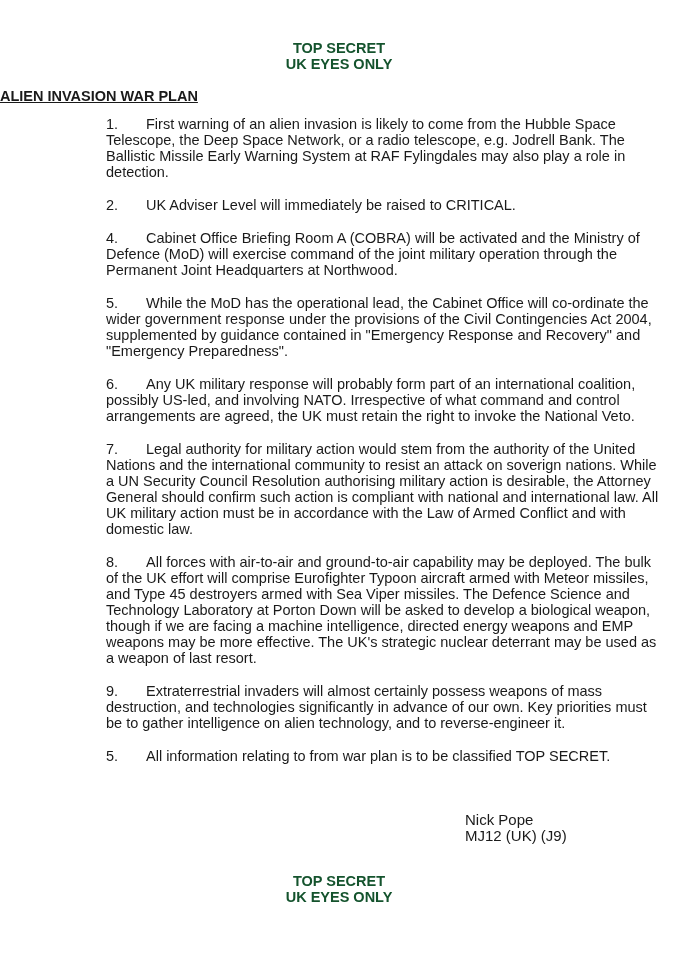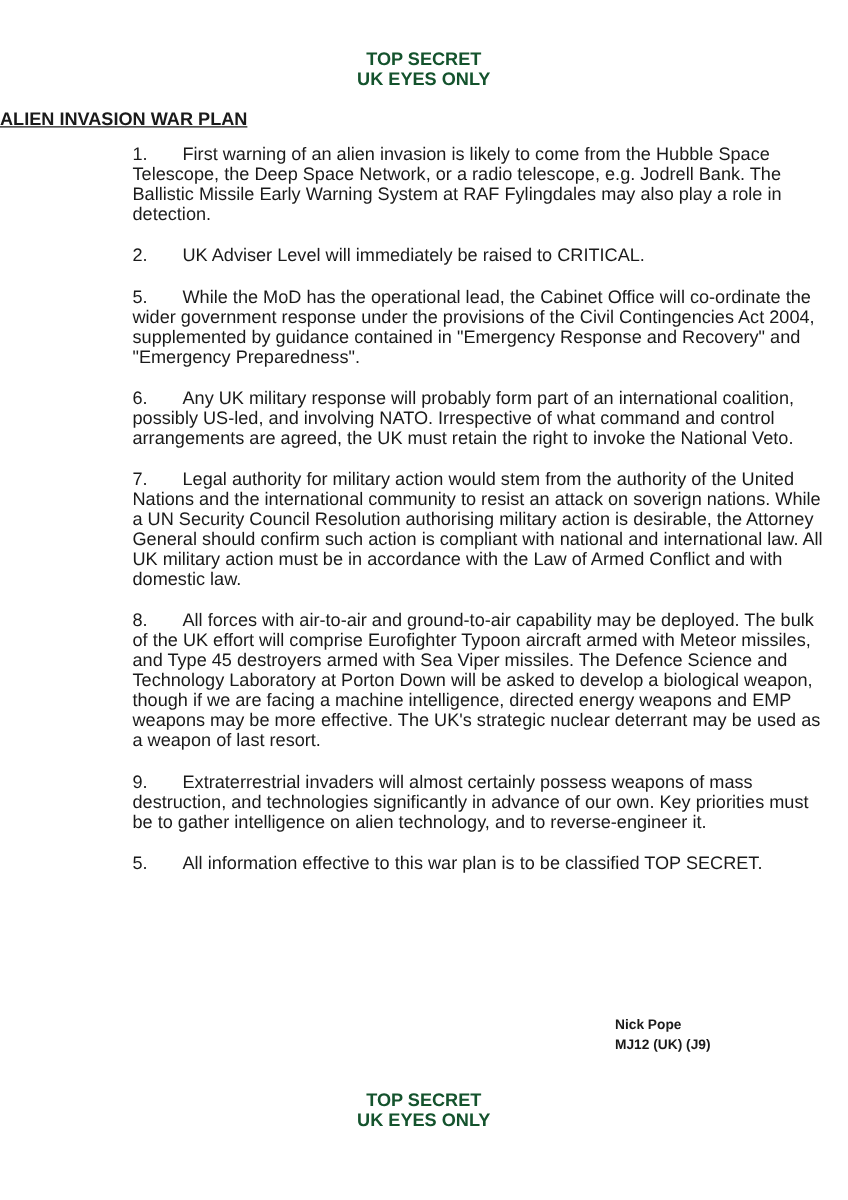--- a/index.html
+++ b/index.html
@@ -54,45 +54,45 @@
       margin: 0 0 17px 0;
     }
     .para .num {
       display: inline-block;
       width: 40px;
     }
 
     .signature {
       position: absolute;
       top: 812px;
-      left: 492px;
-      font-size: 11px;
+      left: 465px;
+      font-size: 15px;
       line-height: 16px;
-      font-weight: bold;
     }
   </style>
 </head>
 <body>
 
 <div class="classification top">
   <div>TOP SECRET</div>
   <div>UK EYES ONLY</div>
 </div>
 
 <div class="title">ALIEN INVASION WAR PLAN</div>
 
 <div class="body-text">
   <p class="para"><span class="num">1.</span><span>First warning of an alien invasion is likely to come from the Hubble Space Telescope, the Deep Space Network, or a radio telescope, e.g. Jodrell Bank. The Ballistic Missile Early Warning System at RAF Fylingdales may also play a role in detection.</span></p>
   <p class="para"><span class="num">2.</span><span>UK Adviser Level will immediately be raised to CRITICAL.</span></p>
+  <p class="para"><span class="num">4.</span><span>Cabinet Office Briefing Room A (COBRA) will be activated and the Ministry of Defence (MoD) will exercise command of the joint military operation through the Permanent Joint Headquarters at Northwood.</span></p>
   <p class="para"><span class="num">5.</span><span>While the MoD has the operational lead, the Cabinet Office will co-ordinate the wider government response under the provisions of the Civil Contingencies Act 2004, supplemented by guidance contained in "Emergency Response and Recovery" and "Emergency Preparedness".</span></p>
   <p class="para"><span class="num">6.</span><span>Any UK military response will probably form part of an international coalition, possibly US-led, and involving NATO. Irrespective of what command and control arrangements are agreed, the UK must retain the right to invoke the National Veto.</span></p>
   <p class="para"><span class="num">7.</span><span>Legal authority for military action would stem from the authority of the United Nations and the international community to resist an attack on soverign nations. While a UN Security Council Resolution authorising military action is desirable, the Attorney General should confirm such action is compliant with national and international law. All UK military action must be in accordance with the Law of Armed Conflict and with domestic law.</span></p>
   <p class="para"><span class="num">8.</span><span>All forces with air-to-air and ground-to-air capability may be deployed. The bulk of the UK effort will comprise Eurofighter Typoon aircraft armed with Meteor missiles, and Type 45 destroyers armed with Sea Viper missiles. The Defence Science and Technology Laboratory at Porton Down will be asked to develop a biological weapon, though if we are facing a machine intelligence, directed energy weapons and EMP weapons may be more effective. The UK's strategic nuclear deterrant may be used as a weapon of last resort.</span></p>
   <p class="para"><span class="num">9.</span><span>Extraterrestrial invaders will almost certainly possess weapons of mass destruction, and technologies significantly in advance of our own. Key priorities must be to gather intelligence on alien technology, and to reverse-engineer it.</span></p>
-  <p class="para"><span class="num">5.</span><span>All information effective to this war plan is to be classified TOP SECRET.</span></p>
+  <p class="para"><span class="num">5.</span><span>All information relating to from war plan is to be classified TOP SECRET.</span></p>
 </div>
 
 <div class="signature">
   <div>Nick Pope</div>
   <div>MJ12 (UK) (J9)</div>
 </div>
 
 <div class="classification bottom">
   <div>TOP SECRET</div>
   <div>UK EYES ONLY</div>

